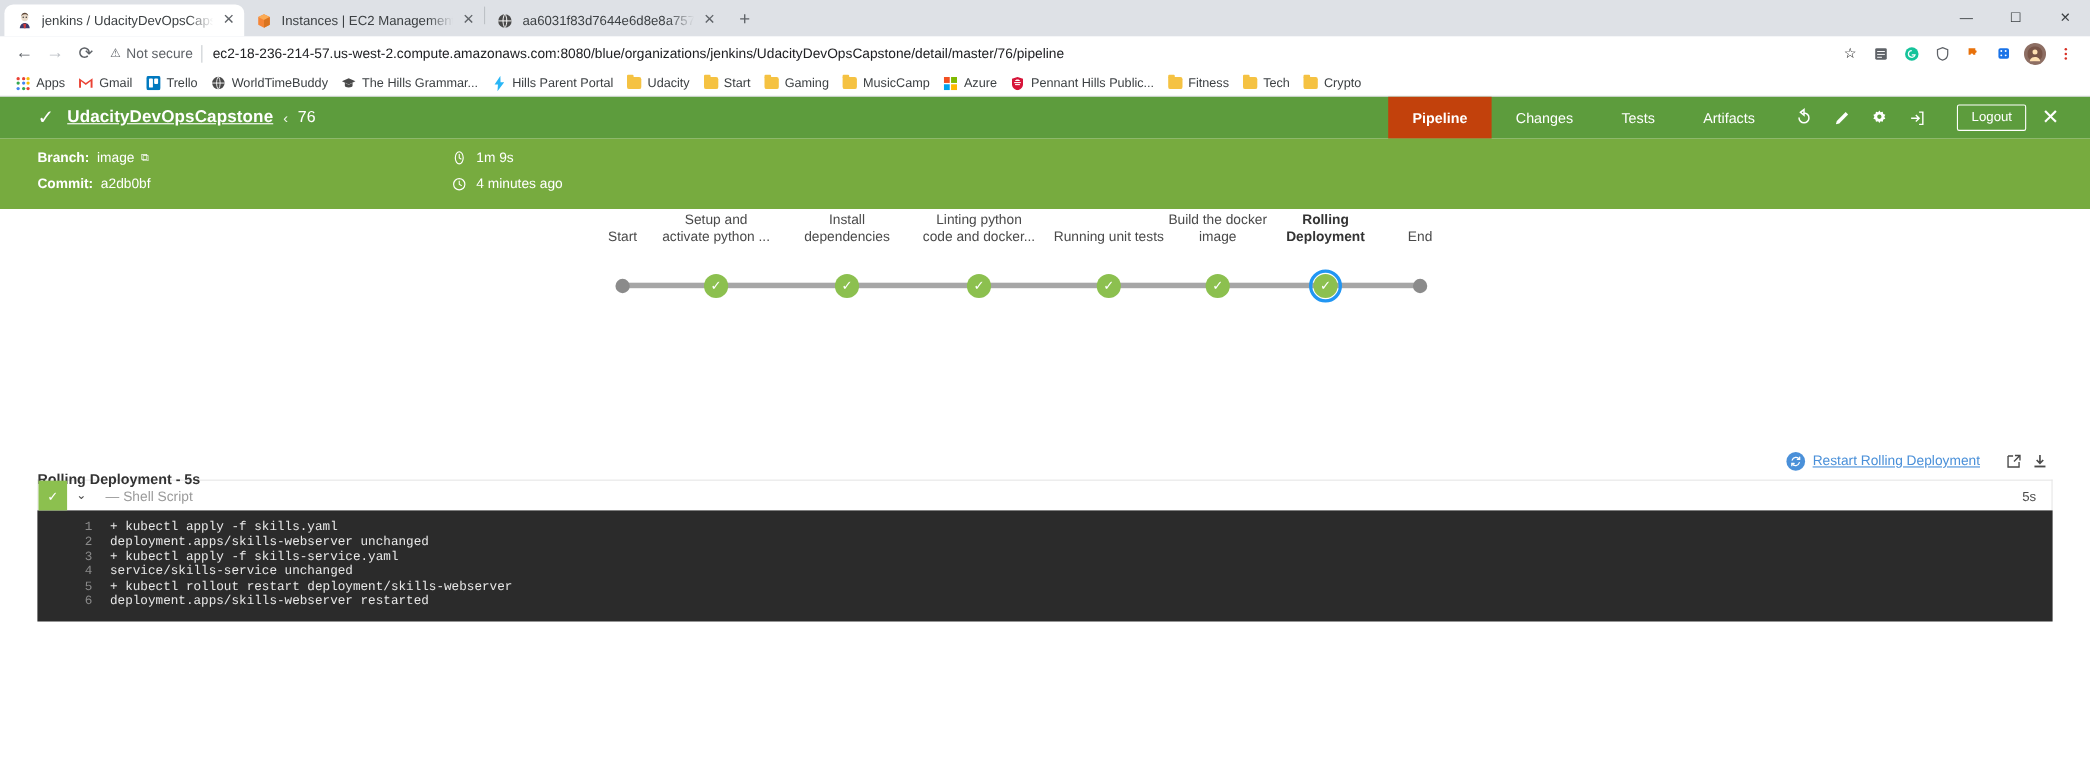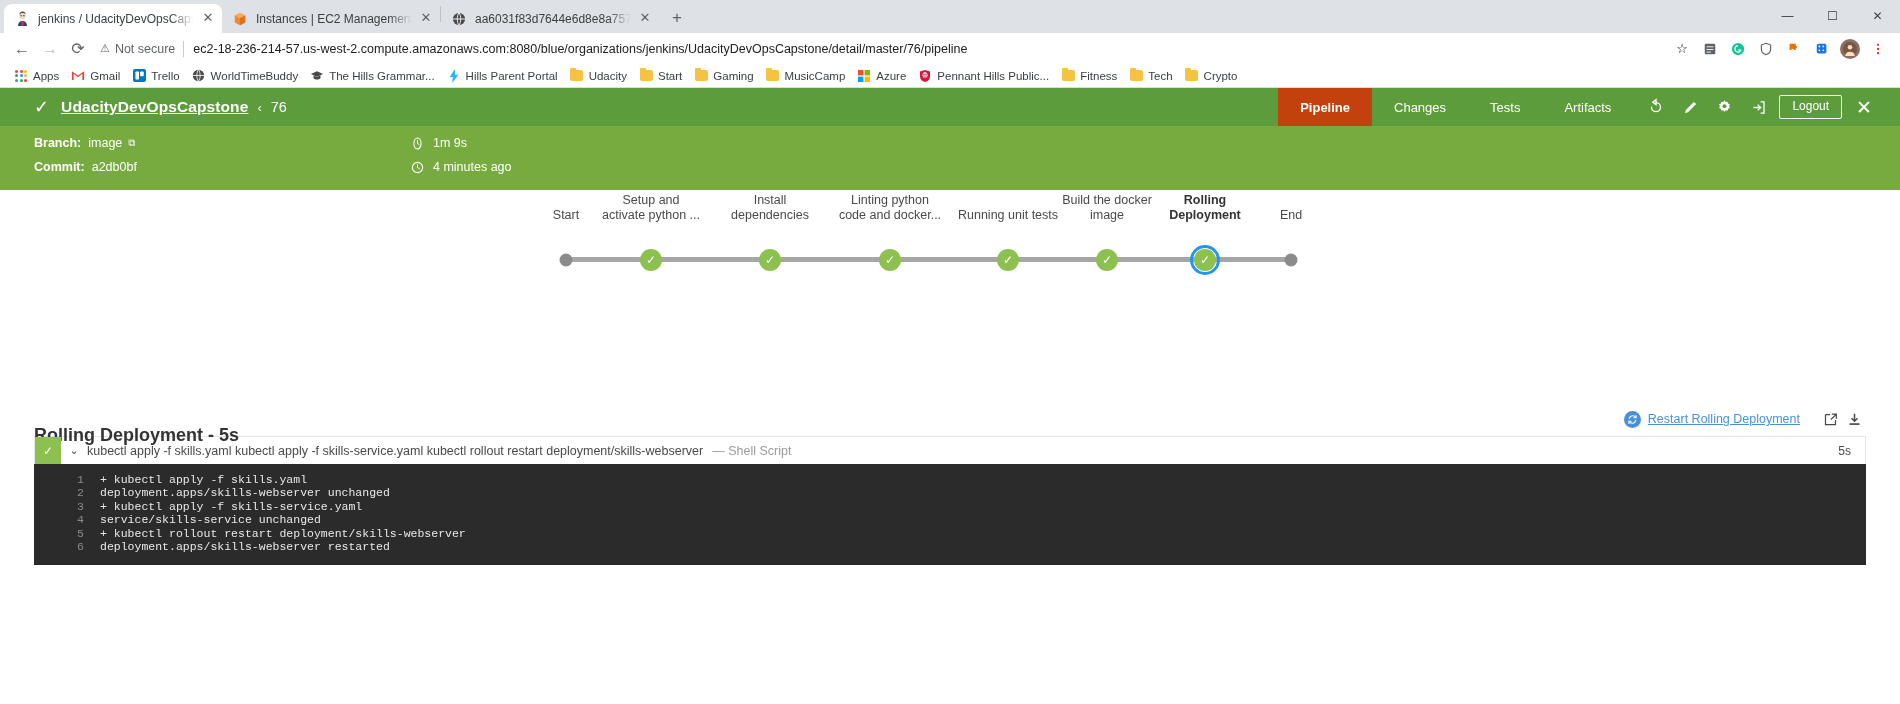--- a/index.html
+++ b/index.html
@@ -223,21 +223,21 @@
   .bo-ico {
     width: 34px; height: 38px;
     display: flex; align-items: center; justify-content: center;
     font-size: 16px; color: #fff;
   }
   .bo-logout {
     border: 1px solid #ffffff;
     border-radius: 2px;
     padding: 4px 12px;
     font-size: 12px;
-    margin: 0 8px 0 4px;
+    margin: 0 8px 0 20px;
     line-height: 1.1;
   }
   .bo-close { font-size: 19px; padding-right: 22px; padding-left: 6px; font-weight: 300; }
 
   .bo-meta {
     background: #7cb342;
     background: #77ab3f;
     height: 64px;
     color: #fff;
     position: relative;
@@ -309,21 +309,21 @@
     border-radius: 50%;
   }
   .node .wrap { position: relative; display: flex; align-items: center; justify-content: center; }
 
   
   .log-section { padding: 0 34px; }
   .log-head {
     display: flex; align-items: center;
     height: 34px;
   }
-  .log-title { font-size: 18px; color: #333; font-weight: bold; margin-top: 32px; }
+  .log-title { font-size: 13px; color: #333; font-weight: bold; margin-top: 32px; }
   .log-head-right { margin-left: auto; display: flex; align-items: center; }
   .restart-ico {
     width: 17px; height: 17px;
     border-radius: 50%;
     background: #4a90d9;
     color: #fff;
     display: flex; align-items: center; justify-content: center;
     font-size: 11px;
     margin-right: 7px;
   }
@@ -829,21 +829,20 @@
             <path d="M9 2v8.5M5.4 7.4L9 11l3.6-3.6" stroke="#4a4a4a" stroke-width="1.8" fill="none"></path>
             <rect x="3" y="13.5" width="12" height="2" fill="#4a4a4a"></rect>
           </svg>
       </span>
     </div>
   </div>
 
   <div class="step-bar">
     <div class="step-status">✓</div>
     <div class="step-caret">⌄</div>
-    <div class="step-text">kubectl apply -f skills.yaml kubectl apply -f skills-service.yaml kubectl rollout restart deployment/skills-webserver</div>
     <div class="step-type">— Shell Script</div>
     <div class="step-dur">5s</div>
   </div>
 
   <div class="console">
     <div class="cline">
       <span class="cln">1</span>
       <span class="ctxt">+ kubectl apply -f skills.yaml</span>
     </div>
     <div class="cline">

